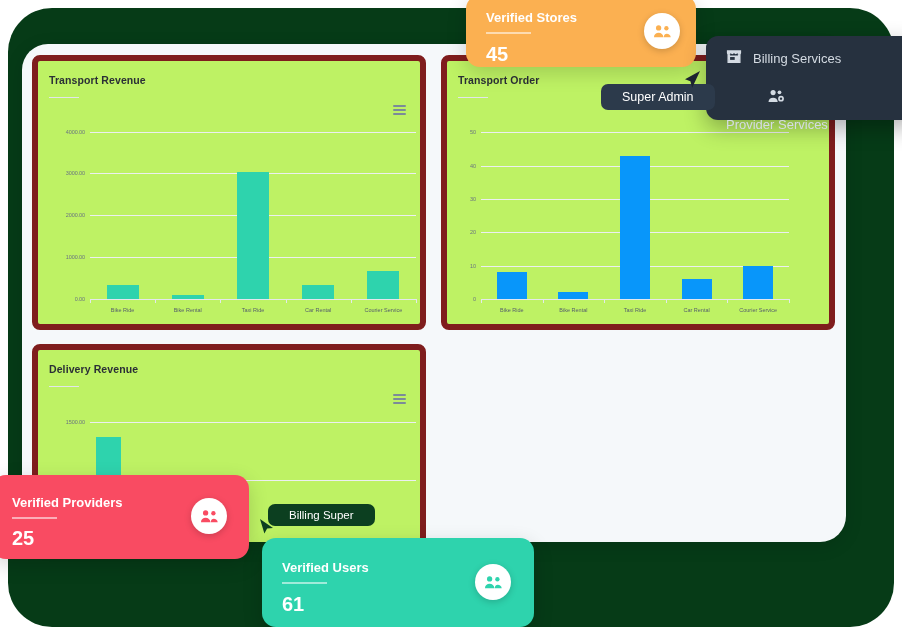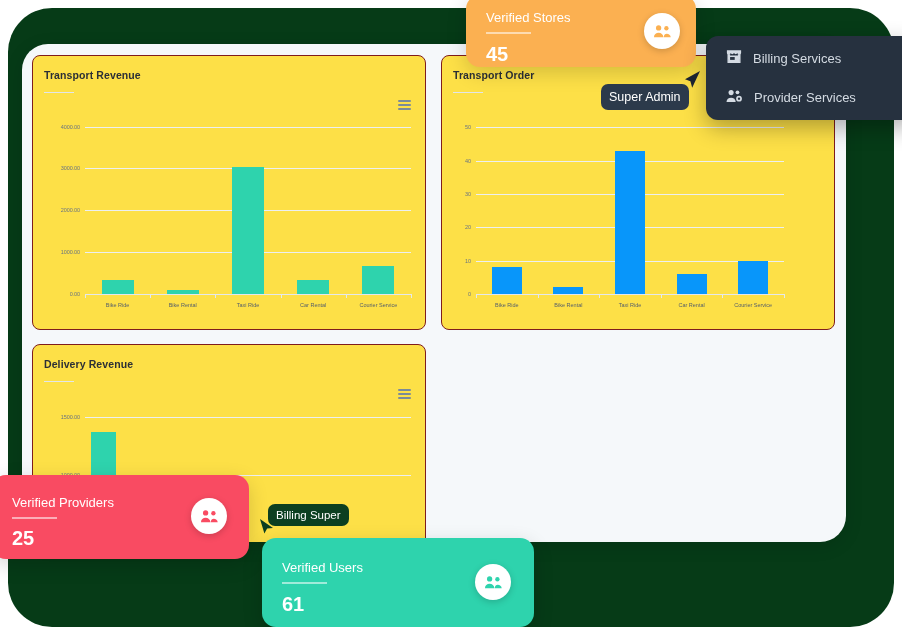--- a/index.html
+++ b/index.html
@@ -25,22 +25,22 @@
     left: 22px; top: 44px;
     width: 824px; height: 498px;
     background: #f5f8fa;
     border-radius: 26px;
     box-shadow: 0 4px 18px rgba(0,0,0,.12);
     overflow: hidden;
   }
 
   .chart-card {
     position: absolute;
-    background: #fde047;
-    border: 1px solid #7f1d1d;
+    background: #bef264;
+    border: 6px solid #7f1d1d;
     border-radius: 8px;
   }
   #card-transport-revenue { left: 10px;  top: 11px;  width: 394px; height: 275px; }
   #card-transport-order   { left: 419px; top: 11px;  width: 394px; height: 275px; }
   #card-delivery-revenue  { left: 10px;  top: 300px; width: 394px; height: 275px; }
   #card-delivery-order    { left: 419px; top: 300px; width: 394px; height: 275px; }
 
   .chart-title {
     position: absolute;
     left: 11px; top: 13px;
@@ -111,21 +111,21 @@
     position: absolute;
     border-radius: 14px;
     box-shadow: 0 6px 20px rgba(0,0,0,.16);
     overflow: hidden;
   }
   .stat-label {
     position: absolute;
     left: 20px; top: 15px;
     font-size: 13px;
     color: #ffffff;
-    font-weight: normal;
+    font-weight: bold;
   }
   .stat-rule {
     position: absolute;
     left: 20px; top: 37px;
     width: 45px; height: 1.5px;
     background: rgba(255,255,255,.55);
   }
   .stat-value {
     position: absolute;
     left: 20px; top: 48px;
@@ -184,33 +184,33 @@
     position: absolute;
     left: 20px;
     display: flex;
     align-items: center;
     gap: 11px;
     color: #d4dbe3;
     font-size: 13px;
     cursor: pointer;
   }
   #menu-item-delivery-services { top: 13px; }
-  #menu-item-provider-services { top: 53px; }
+  #menu-item-provider-services { top: 53px; flex-direction: column; }
 
   
   .tooltip {
     position: absolute;
     border-radius: 7px;
     color: #ffffff;
     display: flex;
     align-items: center;
     justify-content: center;
     font-size: 12.5px;
     white-space: nowrap;
-    padding: 0 8px;
+    padding: 0 21px;
   }
   #tooltip-super-admin {
     left: 601px; top: 84px;
     height: 26px;
     background: #2c3a4b;
   }
   #tooltip-billing-admin {
     left: 268px; top: 504px;
     height: 22px;
     background: #0c3f20;

